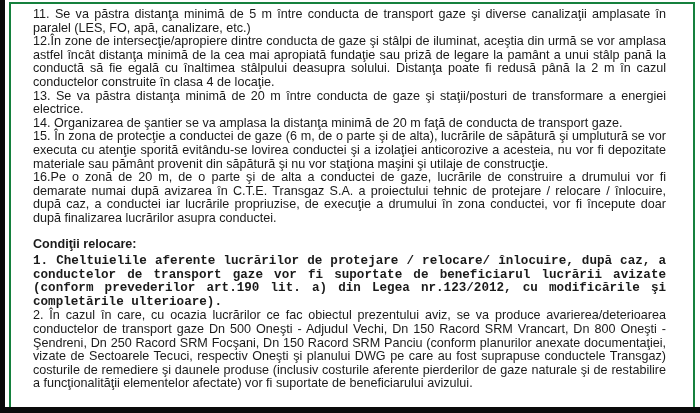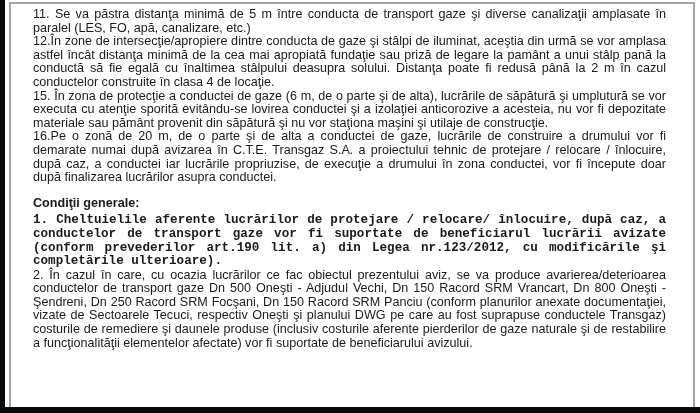--- a/index.html
+++ b/index.html
@@ -28,21 +28,21 @@
     left: 0; bottom: 0;
     width: 700px; height: 6px;
     background: #0a0a0a;
     z-index: 3;
   }
   
   .frame {
     position: absolute;
     left: 9px; top: 2px;
     right: 5px; bottom: 4px;
-    border: 2px solid #a3a3a3;
+    border: 2px solid #15803d;
     background: #ffffff;
     box-sizing: border-box;
     padding-left: 40px;
   }
   .content {
     position: absolute;
     left: 0; top: 0; right: 0; bottom: 0;
     padding: 4px 27px 0 22px;
     color: #1a1a1a;
     font-size: 12.6px;
@@ -72,28 +72,30 @@
 
   <div class="left-bar"></div>
 
   <div class="frame">
     <div class="content">
 
       <p>11. Se va păstra distanţa minimă de 5 m între conducta de transport gaze şi diverse canalizaţii amplasate în paralel (LES, FO, apă, canalizare, etc.)</p>
 
       <p>12.În zone de intersecţie/apropiere dintre conducta de gaze şi stâlpi de iluminat, aceştia din urmă se vor amplasa astfel încât distanţa minimă de la cea mai apropiată fundaţie sau priză de legare la pamânt a unui stâlp pană la conductă să fie egală cu înaltimea stâlpului deasupra solului. Distanţa poate fi redusă până la 2 m în cazul conductelor construite în clasa 4 de locaţie.</p>
 
+      <p>13. Se va păstra distanţa minimă de 20 m între conducta de gaze şi staţii/posturi de transformare a energiei electrice.</p>
 
+      <p>14. Organizarea de şantier se va amplasa la distanţa minimă de 20 m faţă de conducta de transport gaze.</p>
 
       <p>15. În zona de protecţie a conductei de gaze (6 m, de o parte şi de alta), lucrările de săpătură şi umplutură se vor executa cu atenţie sporită evitându-se lovirea conductei şi a izolaţiei anticorozive a acesteia, nu vor fi depozitate materiale sau pământ provenit din săpătură şi nu vor staţiona maşini şi utilaje de construcţie.</p>
 
       <p>16.Pe o zonă de 20 m, de o parte şi de alta a conductei de gaze, lucrările de construire a drumului vor fi demarate numai după avizarea în C.T.E. Transgaz S.A. a proiectului tehnic de protejare / relocare / înlocuire, după caz, a conductei iar lucrările propriuzise, de execuţie a drumului în zona conductei, vor fi începute doar după finalizarea lucrărilor asupra conductei.</p>
 
 
-      <p class="heading">Condiţii generale:</p>
+      <p class="heading">Condiţii relocare:</p>
 
       <p class="bold-para">1. Cheltuielile aferente lucrărilor de protejare / relocare/ înlocuire, după caz, a conductelor de transport gaze vor fi suportate de beneficiarul lucrării avizate (conform prevederilor art.190 lit. a) din Legea nr.123/2012, cu modificările şi completările ulterioare).</p>
 
       <p>2. În cazul în care, cu ocazia lucrărilor ce fac obiectul prezentului aviz, se va produce avarierea/deterioarea conductelor de transport gaze Dn 500 Oneşti - Adjudul Vechi, Dn 150 Racord SRM Vrancart, Dn 800 Oneşti - Şendreni, Dn 250 Racord SRM Focşani, Dn 150 Racord SRM Panciu (conform planurilor anexate documentaţiei, vizate de Sectoarele Tecuci, respectiv Oneşti şi planului DWG pe care au fost suprapuse conductele Transgaz) costurile de remediere şi daunele produse (inclusiv costurile aferente pierderilor de gaze naturale şi de restabilire a funcţionalităţii elementelor afectate) vor fi suportate de beneficiarului avizului.</p>
 
     </div>
   </div>
 
   <div class="bottom-bar"></div>
 

